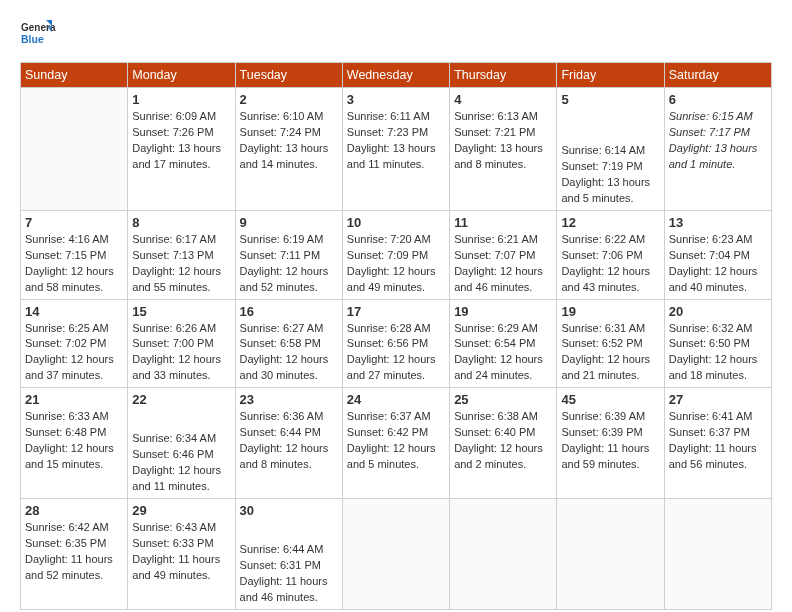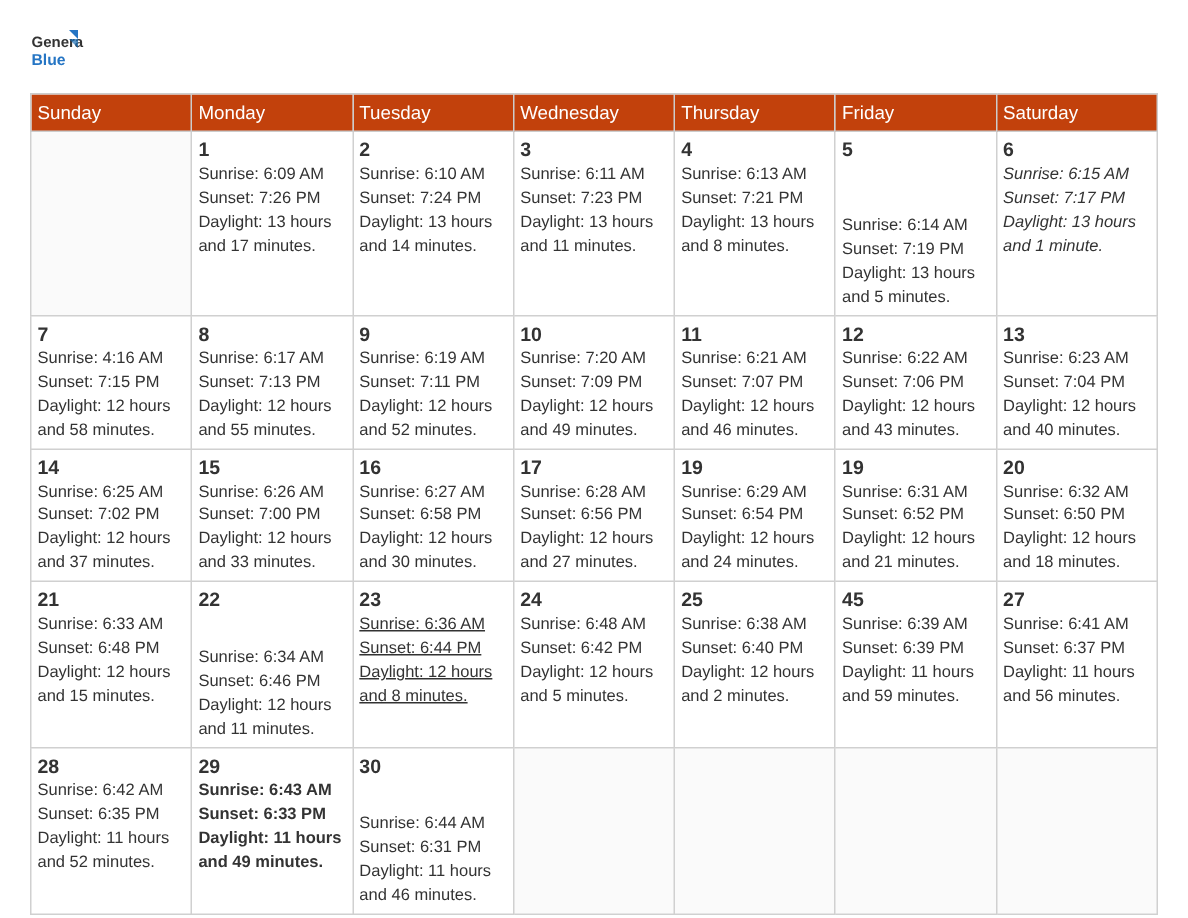--- a/index.html
+++ b/index.html
@@ -271,28 +271,28 @@
           </td>
           <td>
             <span class="day-num">22</span>
             <div class="day-info" style="white-space: pre-line; margin-top: 24px;">Sunrise: 6:34 AM
 Sunset: 6:46 PM
 Daylight: 12 hours
 and 11 minutes.</div>
           </td>
           <td>
             <span class="day-num">23</span>
-            <div class="day-info" style="white-space: pre-line; text-decoration: underline;">Sunrise: 6:36 AM
+            <div class="day-info" style="white-space: pre-line;">Sunrise: 6:36 AM
 Sunset: 6:44 PM
 Daylight: 12 hours
 and 8 minutes.</div>
           </td>
           <td>
             <span class="day-num">24</span>
-            <div class="day-info" style="white-space: pre-line;">Sunrise: 6:48 AM
+            <div class="day-info" style="white-space: pre-line;">Sunrise: 6:37 AM
 Sunset: 6:42 PM
 Daylight: 12 hours
 and 5 minutes.</div>
           </td>
           <td>
             <span class="day-num">25</span>
             <div class="day-info" style="white-space: pre-line;">Sunrise: 6:38 AM
 Sunset: 6:40 PM
 Daylight: 12 hours
 and 2 minutes.</div>
@@ -315,21 +315,21 @@
         <tr>
           <td>
             <span class="day-num">28</span>
             <div class="day-info" style="white-space: pre-line;">Sunrise: 6:42 AM
 Sunset: 6:35 PM
 Daylight: 11 hours
 and 52 minutes.</div>
           </td>
           <td>
             <span class="day-num">29</span>
-            <div class="day-info" style="white-space: pre-line; font-weight: bold;">Sunrise: 6:43 AM
+            <div class="day-info" style="white-space: pre-line;">Sunrise: 6:43 AM
 Sunset: 6:33 PM
 Daylight: 11 hours
 and 49 minutes.</div>
           </td>
           <td>
             <span class="day-num">30</span>
             <div class="day-info" style="white-space: pre-line; margin-top: 24px;">Sunrise: 6:44 AM
 Sunset: 6:31 PM
 Daylight: 11 hours
 and 46 minutes.</div>

